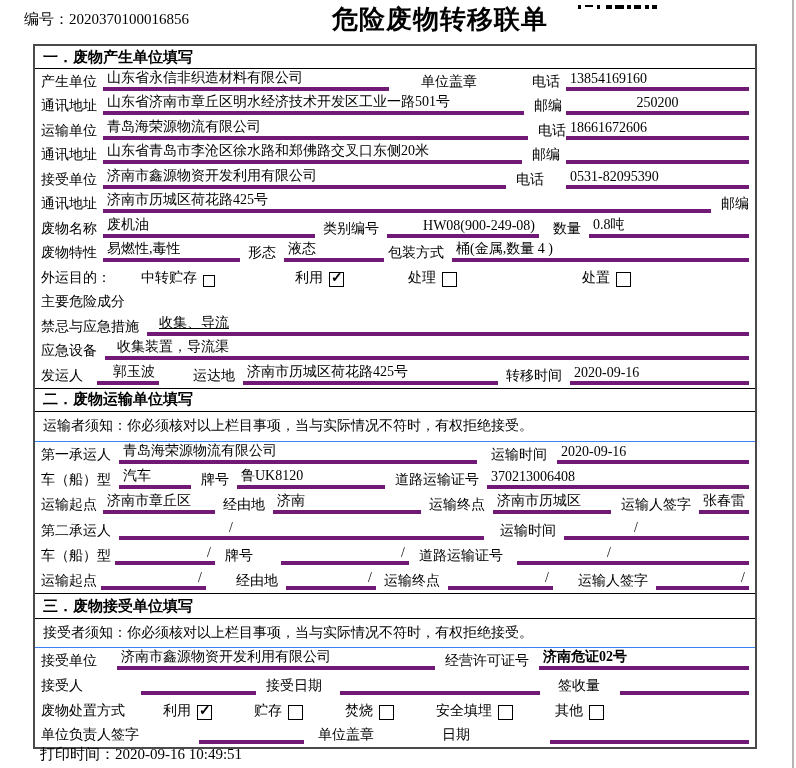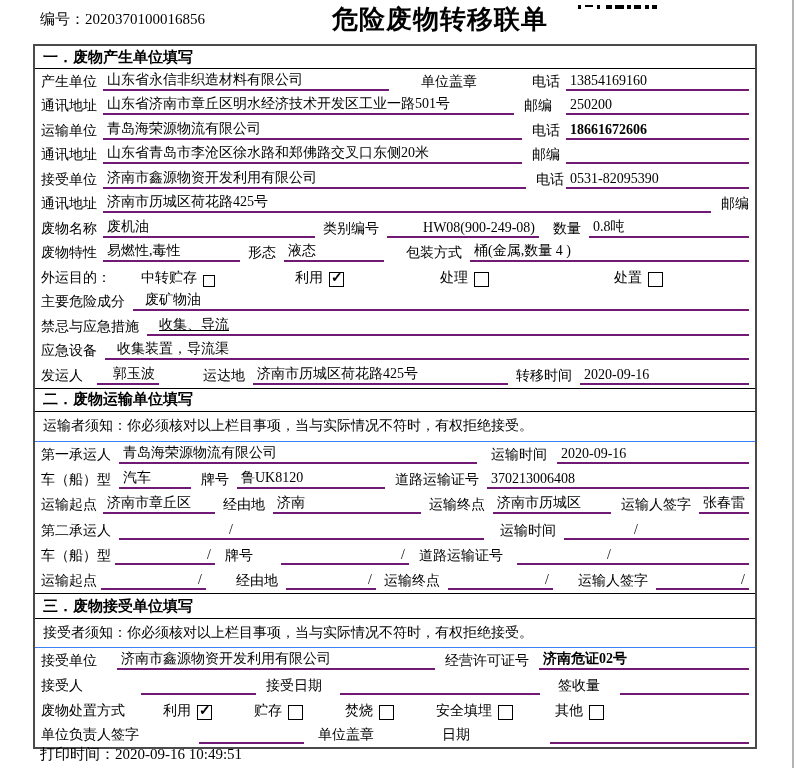--- a/index.html
+++ b/index.html
@@ -1,38 +1,38 @@
 <!DOCTYPE html>
 <html><head>
 <meta charset="utf-8">
 <style>
   html,body{margin:0;padding:0;}
   body{
     width:796px;height:768px;background:#ffffff;position:relative;
     font-family:"Liberation Serif","DejaVu Serif",serif;color:#000;overflow:hidden;
   }
-  .serial{position:absolute;left:40px;top:10px;font-size:15px;}
+  .serial{position:absolute;left:24px;top:10px;font-size:15px;}
   .title{position:absolute;left:84px;right:0;top:2px;text-align:center;
          font-size:26px;font-weight:bold;letter-spacing:1px;}
   .qr{position:absolute;left:578px;top:0;width:79px;height:9px;overflow:hidden;}
   .edge-line{position:absolute;top:0;right:2px;width:2px;height:768px;background:#b4b4b4;}
 
   .box{position:absolute;left:33px;top:44px;width:724px;border:2px solid #4a4a4a;
        box-sizing:border-box;background:#fff;}
   .sec{font-weight:bold;font-size:15px;height:22px;display:flex;align-items:center;
        padding:0 8px;border-bottom:1px solid #000;box-sizing:content-box;}
   .sec.top{border-top:1px solid #000;}
   .notice{height:29px;display:flex;align-items:center;padding:0 8px;
           border-bottom:1px solid #3b82f6;font-size:14px;white-space:nowrap;}
   .row{display:flex;align-items:flex-end;height:24.5px;padding:0 6px 3px 6px;
        box-sizing:border-box;font-size:14px;white-space:nowrap;}
   .row.h25{height:25.3px;}
   .row.h247{height:24.75px;}
   .lbl{flex:none;}
-  .u{border-bottom:2px solid #701a75;padding:0 4px;min-height:17px;box-sizing:border-box;
+  .u{border-bottom:4px solid #701a75;padding:0 4px;min-height:17px;box-sizing:border-box;
      overflow:hidden;}
   .c{text-align:right;}
   .grow{flex:1;}
   .cb{width:13px;height:13px;border:1px solid #000;display:inline-block;flex:none;
       margin-left:6px;position:relative;top:0px;}
   .cb.sm{width:10px;height:10px;}
   .cb.on::after{content:"\2713";position:absolute;left:1px;top:-4px;font-size:14px;font-weight:bold;}
   .print-line{position:absolute;left:40px;top:745px;font-size:15px;}
 </style>
 </head>
@@ -70,42 +70,42 @@
     <span class="u" style="width:286px;margin-left:6px;">山东省永信非织造材料有限公司</span>
     <span class="lbl" style="margin-left:32px;">单位盖章</span>
     <span class="lbl" style="margin-left:auto;">电话</span>
     <span class="u" style="width:183px;margin-left:6px;">13854169160</span>
   </div>
 
   <div class="row">
     <span class="lbl">通讯地址</span>
     <span class="u grow" style="margin-left:6px;margin-right:10px;">山东省济南市章丘区明水经济技术开发区工业一路501号</span>
     <span class="lbl">邮编</span>
-    <span class="u" style="width:183px;margin-left:14px;">250200</span>
+    <span class="u" style="width:183px;margin-left:4px;text-align:center;">250200</span>
   </div>
 
   <div class="row">
     <span class="lbl">运输单位</span>
     <span class="u grow" style="margin-left:6px;margin-right:10px;">青岛海荣源物流有限公司</span>
     <span class="lbl">电话</span>
-    <span class="u" style="width:183px;margin-left:6px;font-weight:bold;">18661672606</span>
+    <span class="u" style="width:183px;">18661672606</span>
   </div>
 
   <div class="row">
     <span class="lbl">通讯地址</span>
     <span class="u grow" style="margin-left:6px;margin-right:10px;">山东省青岛市李沧区徐水路和郑佛路交叉口东侧20米</span>
     <span class="lbl">邮编</span>
     <span class="u" style="width:183px;margin-left:6px;"></span>
   </div>
 
   <div class="row">
     <span class="lbl">接受单位</span>
     <span class="u grow" style="margin-left:6px;margin-right:10px;">济南市鑫源物资开发利用有限公司</span>
     <span class="lbl">电话</span>
-    <span class="u" style="width:183px;margin-left:2px;">0531-82095390</span>
+    <span class="u" style="width:183px;margin-left:22px;">0531-82095390</span>
   </div>
 
   <div class="row">
     <span class="lbl">通讯地址</span>
     <span class="u grow" style="margin-left:6px;margin-right:10px;">济南市历城区荷花路425号</span>
     <span class="lbl">邮编</span>
   </div>
 
   <div class="row">
     <span class="lbl">废物名称</span>
@@ -114,55 +114,54 @@
     <span class="u c" style="width:152px;margin-left:8px;">HW08(900-249-08)</span>
     <span class="lbl" style="margin-left:auto;">数量</span>
     <span class="u" style="width:160px;margin-left:8px;">0.8吨</span>
   </div>
 
   <div class="row">
     <span class="lbl">废物特性</span>
     <span class="u" style="width:137px;margin-left:6px;">易燃性,毒性</span>
     <span class="lbl" style="margin-left:8px;">形态</span>
     <span class="u" style="width:100px;margin-left:8px;">液态</span>
-    <span class="lbl" style="margin-left:22px;">包装方式</span>
+    <span class="lbl" style="margin-left:4px;">包装方式</span>
     <span class="u grow" style="margin-left:8px;">桶(金属,数量 4 )</span>
   </div>
 
   <div class="row">
     <span class="lbl">外运目的：</span>
     <span class="lbl" style="margin-left:30px;">中转贮存</span>
     <span class="cb sm"></span>
     <span class="lbl" style="margin-left:80px;">利用</span>
     <span class="cb on"></span>
-    <span class="lbl" style="margin-left:96px;">处理</span>
+    <span class="lbl" style="margin-left:64px;">处理</span>
     <span class="cb"></span>
     <span class="lbl" style="margin-left:125px;">处置</span>
     <span class="cb"></span>
   </div>
 
   <div class="row">
     <span class="lbl">主要危险成分</span>
-    <span class="u grow" style="margin-left:8px;padding-left:12px;">废矿物油</span>
   </div>
 
   <div class="row">
     <span class="lbl">禁忌与应急措施</span>
     <span class="u grow" style="margin-left:8px;padding-left:12px;text-decoration:underline;">收集、导流</span>
   </div>
 
   <div class="row">
     <span class="lbl">应急设备</span>
     <span class="u grow" style="margin-left:8px;padding-left:12px;">收集装置，导流渠</span>
   </div>
 
   <div class="row">
     <span class="lbl">发运人</span>
     <span class="u c" style="width:62px;margin-left:14px;">郭玉波</span>
-    <span class="lbl" style="margin-left:44px;">运达地</span>
+    <span class="lbl" style="margin-left:34px;">运达地</span>
     <span class="u" style="width:255px;margin-left:8px;">济南市历城区荷花路425号</span>
     <span class="lbl" style="margin-left:8px;">转移时间</span>
     <span class="u grow" style="margin-left:8px;">2020-09-16</span>
   </div>
 
   <div class="sec top">二．废物运输单位填写</div>
   <div class="notice">运输者须知：你必须核对以上栏目事项，当与实际情况不符时，有权拒绝接受。</div>
 
   <div class="row h25">
     <span class="lbl">第一承运人</span>

